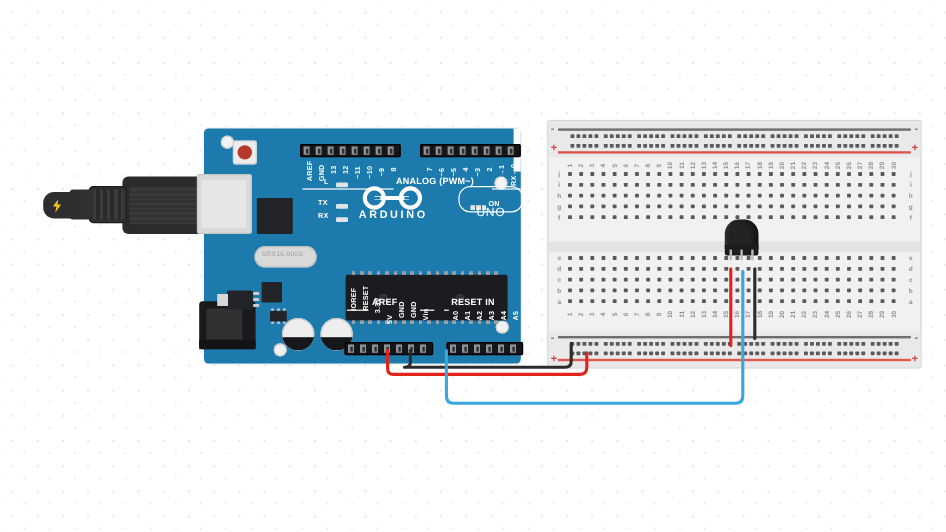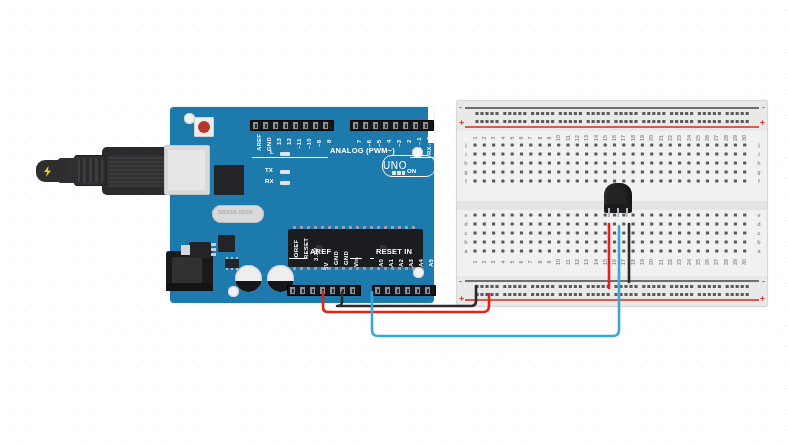--- a/index.html
+++ b/index.html
@@ -84,21 +84,21 @@
   .rstbtn{position:absolute;width:20px;height:20px;background:#ededed;border-radius:2px;box-shadow:inset 0 0 0 1px #d2d2d2;}
   .rstbtn:after{content:"";position:absolute;left:4px;top:4px;width:12px;height:12px;border-radius:50%;background:#b8372c;}
   .led{position:absolute;width:10px;height:4px;background:#dfe3e6;border-radius:1px;}
   .onled{position:absolute;width:13px;height:4px;background:repeating-linear-gradient(90deg,#dfe3e6 0 4px,#1d7aad 4px 5px);}
 
   
   .alogo{position:absolute;}
   .alogo .inf{position:absolute;left:0;top:0;}
   .alogo .atxt{position:absolute;left:2px;top:19px;font-size:9px;font-weight:bold;color:#fff;letter-spacing:2.2px;}
   .unobadge{position:absolute;width:52px;height:20px;border:1.4px solid #ffffff;border-radius:10px;}
-  .unobadge span{position:absolute;left:0;right:0;top:4px;font-size:10px;color:#fff;letter-spacing:.6px;}
+  .unobadge span{position:absolute;left:0;right:0;top:16px;text-align:center;font-size:10px;color:#fff;letter-spacing:.6px;}
 
   
   .bb{left:456px;top:100px;width:310px;height:205px;background:#f1f1f1;border:1px solid #d6d6d6;border-radius:2px;
      box-shadow:0 0 0 1px rgba(0,0,0,0.02);}
   .bb-band{position:absolute;left:0;right:0;background:#e9e9e9;}
   .rail{position:absolute;left:8px;right:8px;height:2px;}
   .rail.red{background:#e2574c;}
   .rail.blk{background:#6e6e6e;}
   .railsign{position:absolute;font-size:9px;font-weight:bold;line-height:1;}
   .railsign.p{color:#d0413a;}
@@ -154,20 +154,33 @@
 
     <div class="led" style="left:110px;top:45px;"></div>
     <div class="silk" style="left:100px;top:42px;font-size:6px;">L</div>
     <div class="led" style="left:110px;top:63px;"></div>
     <div class="silk" style="left:95px;top:60px;font-size:6px;">TX</div>
     <div class="led" style="left:110px;top:74px;"></div>
     <div class="silk" style="left:95px;top:71px;font-size:6px;">RX</div>
     <div class="onled" style="left:222px;top:64px;"></div>
     <div class="silk" style="left:237px;top:61px;font-size:6px;">ON</div>
 
+    <div class="alogo" style="left:127px;top:48px;width:76px;height:30px;">
+      <svg class="inf" width="72" height="20" viewBox="0 0 72 20">
+        <g fill="none" stroke="#ffffff" stroke-width="3.4">
+          <circle cx="15" cy="10" r="8"></circle>
+          <circle cx="45" cy="10" r="8"></circle>
+          <path d="M15 10 H45"></path>
+        </g>
+        <rect x="10" y="9" width="10" height="2.2" fill="#1d7aad"></rect>
+        <rect x="40" y="9" width="10" height="2.2" fill="#1d7aad"></rect>
+        <rect x="43.9" y="5.1" width="2.2" height="10" fill="#1d7aad"></rect>
+      </svg>
+      <div class="atxt">ARDUINO</div>
+    </div>
     <div class="unobadge" style="left:212px;top:48px;">
       <span>UNO</span>
     </div>
 
     <div class="chip" style="left:44px;top:58px;width:30px;height:30px;"></div>
     <div class="xtal" style="left:42px;top:98px;width:52px;height:18px;">
       <span>SRX16.000S</span>
     </div>
     <div class="chip" style="left:48px;top:128px;width:17px;height:17px;"></div>
     <div class="smd" style="left:55px;top:152px;width:14px;height:9px;"></div>

